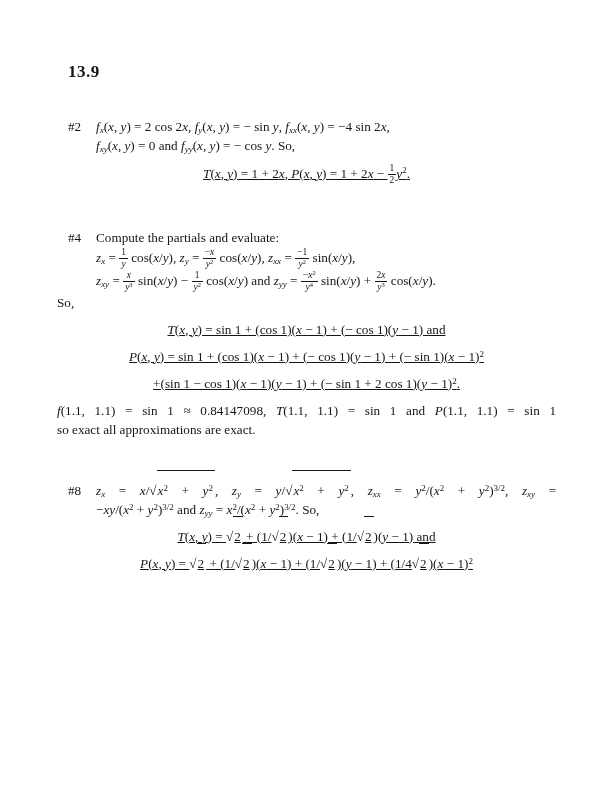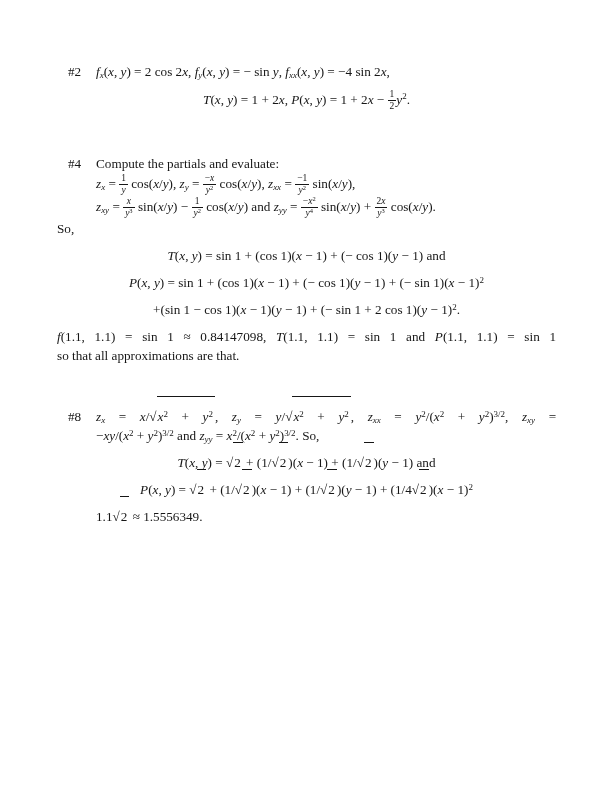--- a/index.html
+++ b/index.html
@@ -17,55 +17,56 @@
   .heading{
     font-size:17px;font-weight:bold;
     margin:0 0 36px 11px;
     letter-spacing:0.5px;
   }
   .problem{margin-bottom:42px;}
   .problem:last-child{margin-bottom:0;}
   .ln{position:relative;min-height:19px;}
   .a-item,.a-cont{padding-left:39px;}
   .a-flush{padding-left:0;}
-  .a-center{text-align:center;margin:8px 0;}
+  .a-center{text-align:center;margin:8px 0;text-decoration:underline;}
   .just{text-align:justify;text-align-last:justify;}
   .lbl{position:absolute;left:11px;top:0;}
   .i{font-style:italic;}
   .sup{font-size:0.68em;vertical-align:0.5em;line-height:0;font-style:normal;}
   .sub{font-size:0.68em;vertical-align:-0.25em;line-height:0;font-style:italic;}
   .frac{
     display:inline-block;vertical-align:-0.55em;
     text-align:center;font-size:0.72em;line-height:1.15;
   }
   .frac .num{display:block;border-bottom:1px solid currentColor;padding:0 2px;}
   .frac .den{display:block;padding:0 2px;}
   .sqrt{white-space:nowrap;}
   .sqrt .rad{display:inline-block;}
   .sqrt .bar{border-top:1px solid currentColor;padding:12px 2px 0 1px;}
 </style>
 </head>
 <body>
 
 <div class="page">
+  <h1 class="heading">13.9</h1>
   <div class="problem">
       <div class="ln a-item"><span class="lbl">#2</span><span class="i">f</span><span class="sub">x</span>(<span class="i">x</span>, <span class="i">y</span>) = 2 cos 2<span class="i">x</span>, <span class="i">f</span><span class="sub">y</span>(<span class="i">x</span>, <span class="i">y</span>) = − sin <span class="i">y</span>, <span class="i">f</span><span class="sub">xx</span>(<span class="i">x</span>, <span class="i">y</span>) = −4 sin 2<span class="i">x</span>,</div>
+      <div class="ln a-cont"><span class="i">f</span><span class="sub">xy</span>(<span class="i">x</span>, <span class="i">y</span>) = 0 and <span class="i">f</span><span class="sub">yy</span>(<span class="i">x</span>, <span class="i">y</span>) = − cos <span class="i">y</span>. So,</div>
       <div class="ln a-center"><span class="i">T</span>(<span class="i">x</span>, <span class="i">y</span>) = 1 + 2<span class="i">x</span>,  <span class="i">P</span>(<span class="i">x</span>, <span class="i">y</span>) = 1 + 2<span class="i">x</span> − <span class="frac"><span class="num">1</span><span class="den">2</span></span><span class="i">y</span><span class="sup">2</span>.</div>
     </div>
   <div class="problem">
       <div class="ln a-item"><span class="lbl">#4</span>Compute the partials and evaluate:</div>
       <div class="ln a-cont"><span class="i">z</span><span class="sub">x</span> = <span class="frac"><span class="num">1</span><span class="den"><span class="i">y</span></span></span> cos(<span class="i">x</span>/<span class="i">y</span>), <span class="i">z</span><span class="sub">y</span> = <span class="frac"><span class="num">−<span class="i">x</span></span><span class="den"><span class="i">y</span><span class="sup">2</span></span></span> cos(<span class="i">x</span>/<span class="i">y</span>), <span class="i">z</span><span class="sub">xx</span> = <span class="frac"><span class="num">−1</span><span class="den"><span class="i">y</span><span class="sup">2</span></span></span> sin(<span class="i">x</span>/<span class="i">y</span>),</div>
       <div class="ln a-cont"><span class="i">z</span><span class="sub">xy</span> = <span class="frac"><span class="num"><span class="i">x</span></span><span class="den"><span class="i">y</span><span class="sup">3</span></span></span> sin(<span class="i">x</span>/<span class="i">y</span>) − <span class="frac"><span class="num">1</span><span class="den"><span class="i">y</span><span class="sup">2</span></span></span> cos(<span class="i">x</span>/<span class="i">y</span>) and <span class="i">z</span><span class="sub">yy</span> = <span class="frac"><span class="num">−<span class="i">x</span><span class="sup">2</span></span><span class="den"><span class="i">y</span><span class="sup">4</span></span></span> sin(<span class="i">x</span>/<span class="i">y</span>) + <span class="frac"><span class="num">2<span class="i">x</span></span><span class="den"><span class="i">y</span><span class="sup">3</span></span></span> cos(<span class="i">x</span>/<span class="i">y</span>).</div>
       <div class="ln a-flush">So,</div>
       <div class="ln a-center"><span class="i">T</span>(<span class="i">x</span>, <span class="i">y</span>) = sin 1 + (cos 1)(<span class="i">x</span> − 1) + (− cos 1)(<span class="i">y</span> − 1) and</div>
       <div class="ln a-center"><span class="i">P</span>(<span class="i">x</span>, <span class="i">y</span>) = sin 1 + (cos 1)(<span class="i">x</span> − 1) + (− cos 1)(<span class="i">y</span> − 1) + (− sin 1)(<span class="i">x</span> − 1)<span class="sup">2</span></div>
       <div class="ln a-center">+(sin 1 − cos 1)(<span class="i">x</span> − 1)(<span class="i">y</span> − 1) + (− sin 1 + 2 cos 1)(<span class="i">y</span> − 1)<span class="sup">2</span>.</div>
       <div class="ln a-flush just"><span class="i">f</span>(1.1, 1.1) = sin 1 ≈ 0.84147098, <span class="i">T</span>(1.1, 1.1) = sin 1 and <span class="i">P</span>(1.1, 1.1) = sin 1</div>
-      <div class="ln a-flush">so that all approximations are that.</div>
+      <div class="ln a-flush">so exact all approximations are exact.</div>
     </div>
   <div class="problem">
       <div class="ln a-item just"><span class="lbl">#8</span><span class="i">z</span><span class="sub">x</span> = <span class="i">x</span>/<span class="sqrt"><span class="rad">√</span><span class="bar"><span class="i">x</span><span class="sup">2</span> + <span class="i">y</span><span class="sup">2</span></span></span>, <span class="i">z</span><span class="sub">y</span> = <span class="i">y</span>/<span class="sqrt"><span class="rad">√</span><span class="bar"><span class="i">x</span><span class="sup">2</span> + <span class="i">y</span><span class="sup">2</span></span></span>, <span class="i">z</span><span class="sub">xx</span> = <span class="i">y</span><span class="sup">2</span>/(<span class="i">x</span><span class="sup">2</span> + <span class="i">y</span><span class="sup">2</span>)<span class="sup">3/2</span>, <span class="i">z</span><span class="sub">xy</span> =</div>
       <div class="ln a-cont">−<span class="i">x</span><span class="i">y</span>/(<span class="i">x</span><span class="sup">2</span> + <span class="i">y</span><span class="sup">2</span>)<span class="sup">3/2</span> and <span class="i">z</span><span class="sub">yy</span> = <span class="i">x</span><span class="sup">2</span>/(<span class="i">x</span><span class="sup">2</span> + <span class="i">y</span><span class="sup">2</span>)<span class="sup">3/2</span>. So,</div>
       <div class="ln a-center"><span class="i">T</span>(<span class="i">x</span>, <span class="i">y</span>) = <span class="sqrt"><span class="rad">√</span><span class="bar">2</span></span> + (1/<span class="sqrt"><span class="rad">√</span><span class="bar">2</span></span>)(<span class="i">x</span> − 1) + (1/<span class="sqrt"><span class="rad">√</span><span class="bar">2</span></span>)(<span class="i">y</span> − 1) and</div>
       <div class="ln a-center"><span class="i">P</span>(<span class="i">x</span>, <span class="i">y</span>) = <span class="sqrt"><span class="rad">√</span><span class="bar">2</span></span> + (1/<span class="sqrt"><span class="rad">√</span><span class="bar">2</span></span>)(<span class="i">x</span> − 1) + (1/<span class="sqrt"><span class="rad">√</span><span class="bar">2</span></span>)(<span class="i">y</span> − 1) + (1/4<span class="sqrt"><span class="rad">√</span><span class="bar">2</span></span>)(<span class="i">x</span> − 1)<span class="sup">2</span></div>
-      <div class="ln a-cont">1.1<span class="sqrt"><span class="rad">√</span><span class="bar">2</span></span> ≈ 1.5556349.</div>
     </div>
 </div>
 
 </body></html>

